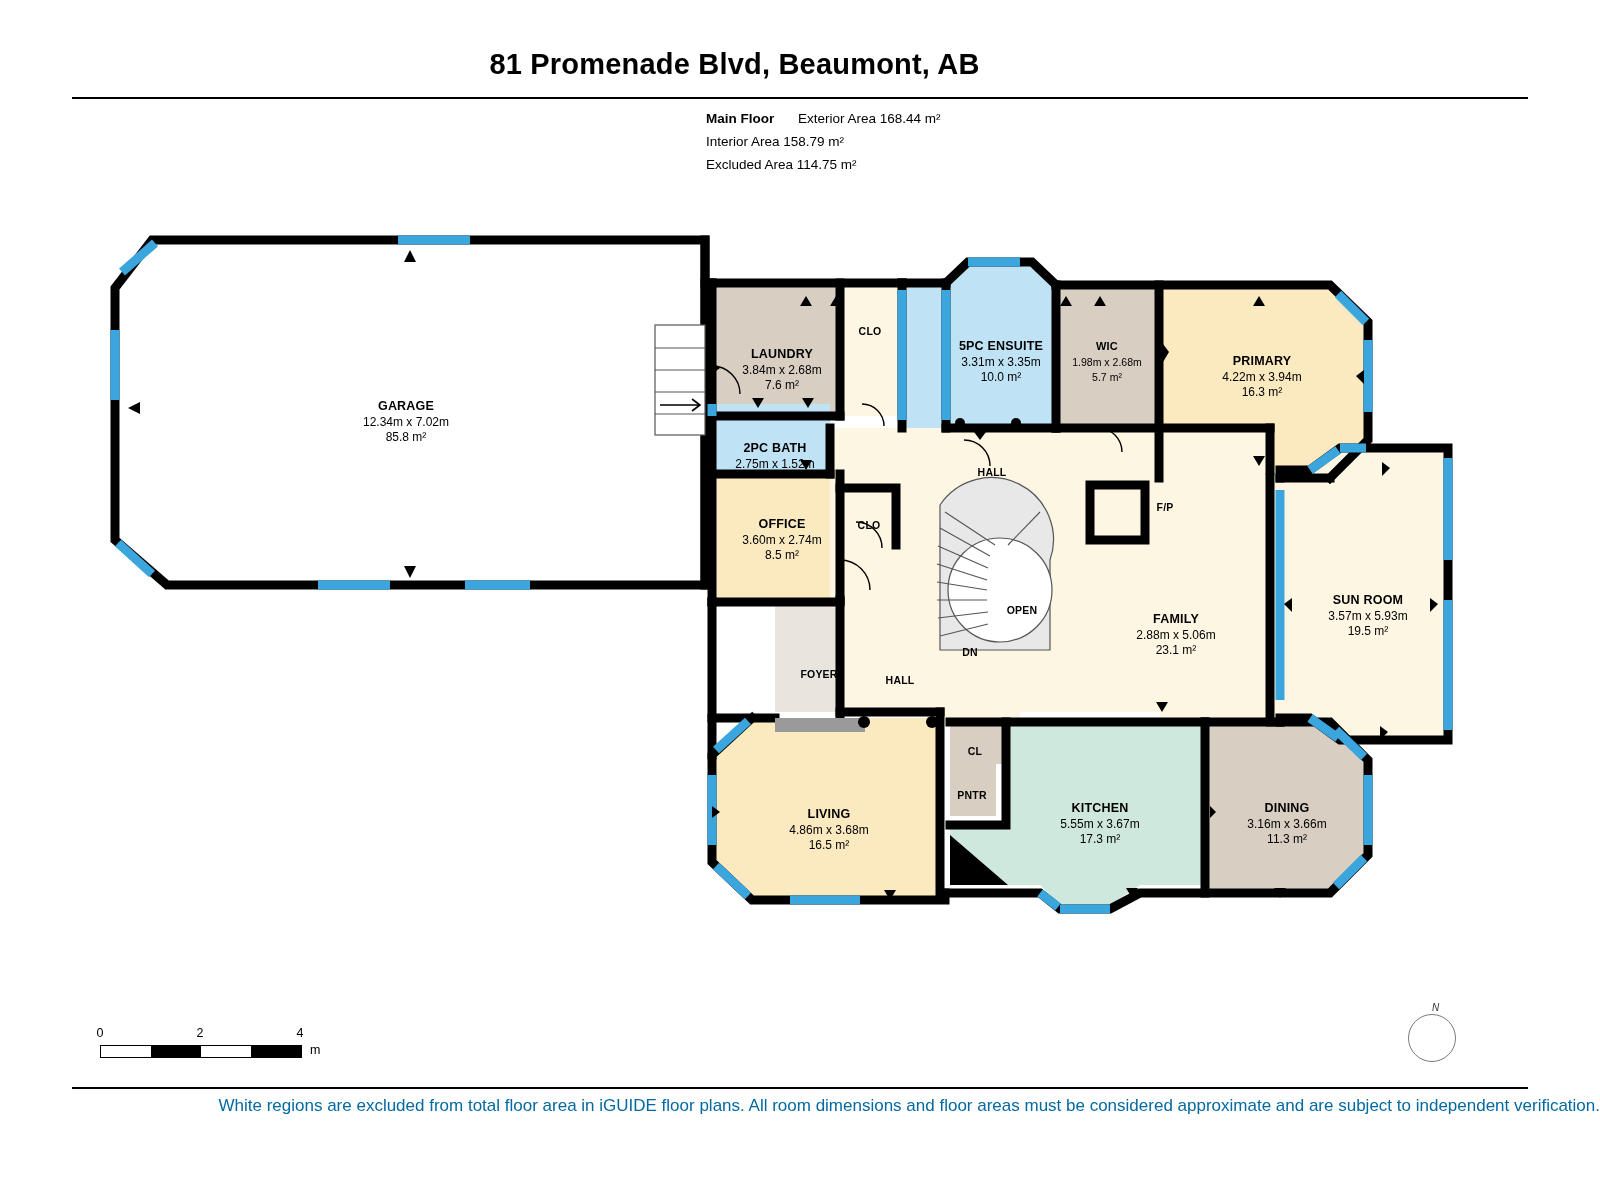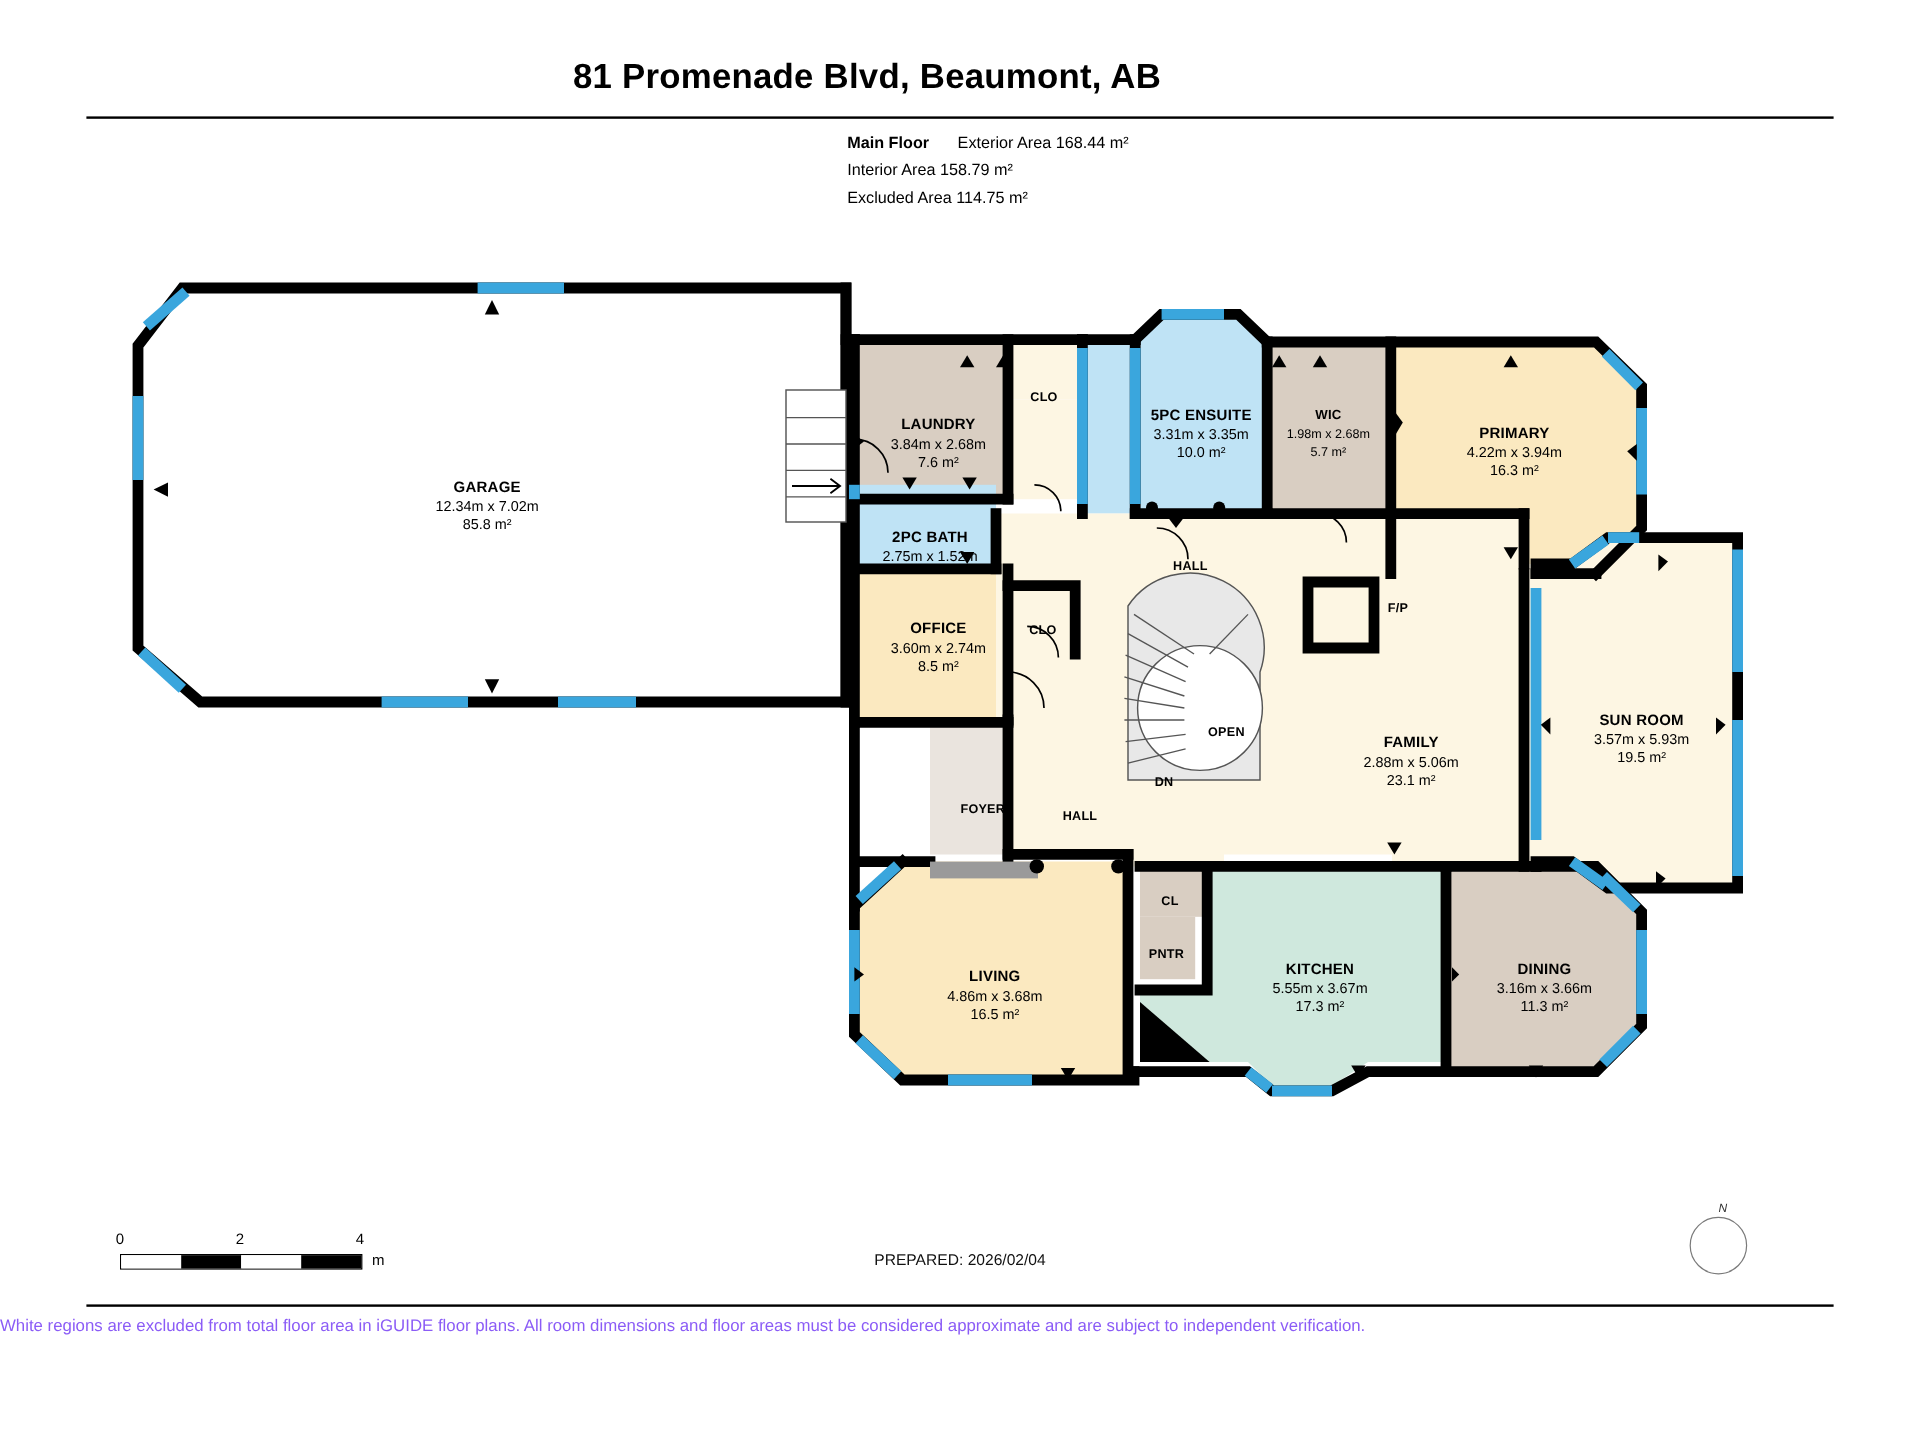--- a/index.html
+++ b/index.html
@@ -17,21 +17,21 @@
   }
   .page {
     position: absolute;
     inset: 0;
   }
 
   
   .title {
     position: absolute;
     top: 48px;
-    left: 0;
+    left: 12px;
     width: 1445px;
     text-align: center;
     font-size: 29px;
     font-weight: bold;
     letter-spacing: 0.2px;
   }
   .rule-top {
     position: absolute;
     top: 97px;
     left: 72px;
@@ -61,23 +61,23 @@
     width: 92px;
   }
   .meta .row2, .meta .row3 {
   }
 
   .disclaimer {
     position: absolute;
     top: 1096px;
     left: 0;
     width: 1600px;
-    text-align: left;
-    font-size: 14px;
-    color: #8b5cf6;
+    text-align: right;
+    font-size: 17px;
+    color: #0369a1;
   }
 
   .prepared {
     position: absolute;
     top: 1042px;
     left: 0;
     width: 1600px;
     text-align: center;
     font-size: 13px;
     color: #111;
@@ -495,17 +495,16 @@
   <div class="compass">
     <div class="ring"></div>
     <div class="nlabel">N</div>
     <svg width="62" height="62" viewBox="0 0 62 62">
       <polygon points="29,16 24,40 29,34 34,40" fill="#1f6fb5"></polygon>
       <polygon points="29,16 29,34 34,40" fill="#e8952a"></polygon>
       <circle cx="29" cy="33" r="21" fill="none" stroke="#8a8a8a" stroke-width="1.4"></circle>
     </svg>
   </div>
 
-  <div class="prepared">PREPARED: 2026/02/04</div>
   <div class="rule-bottom"></div>
   <div class="disclaimer">White regions are excluded from total floor area in iGUIDE floor plans. All room dimensions and floor areas must be considered approximate and are subject to independent verification.</div>
 
 </div>
 
 </body></html>

